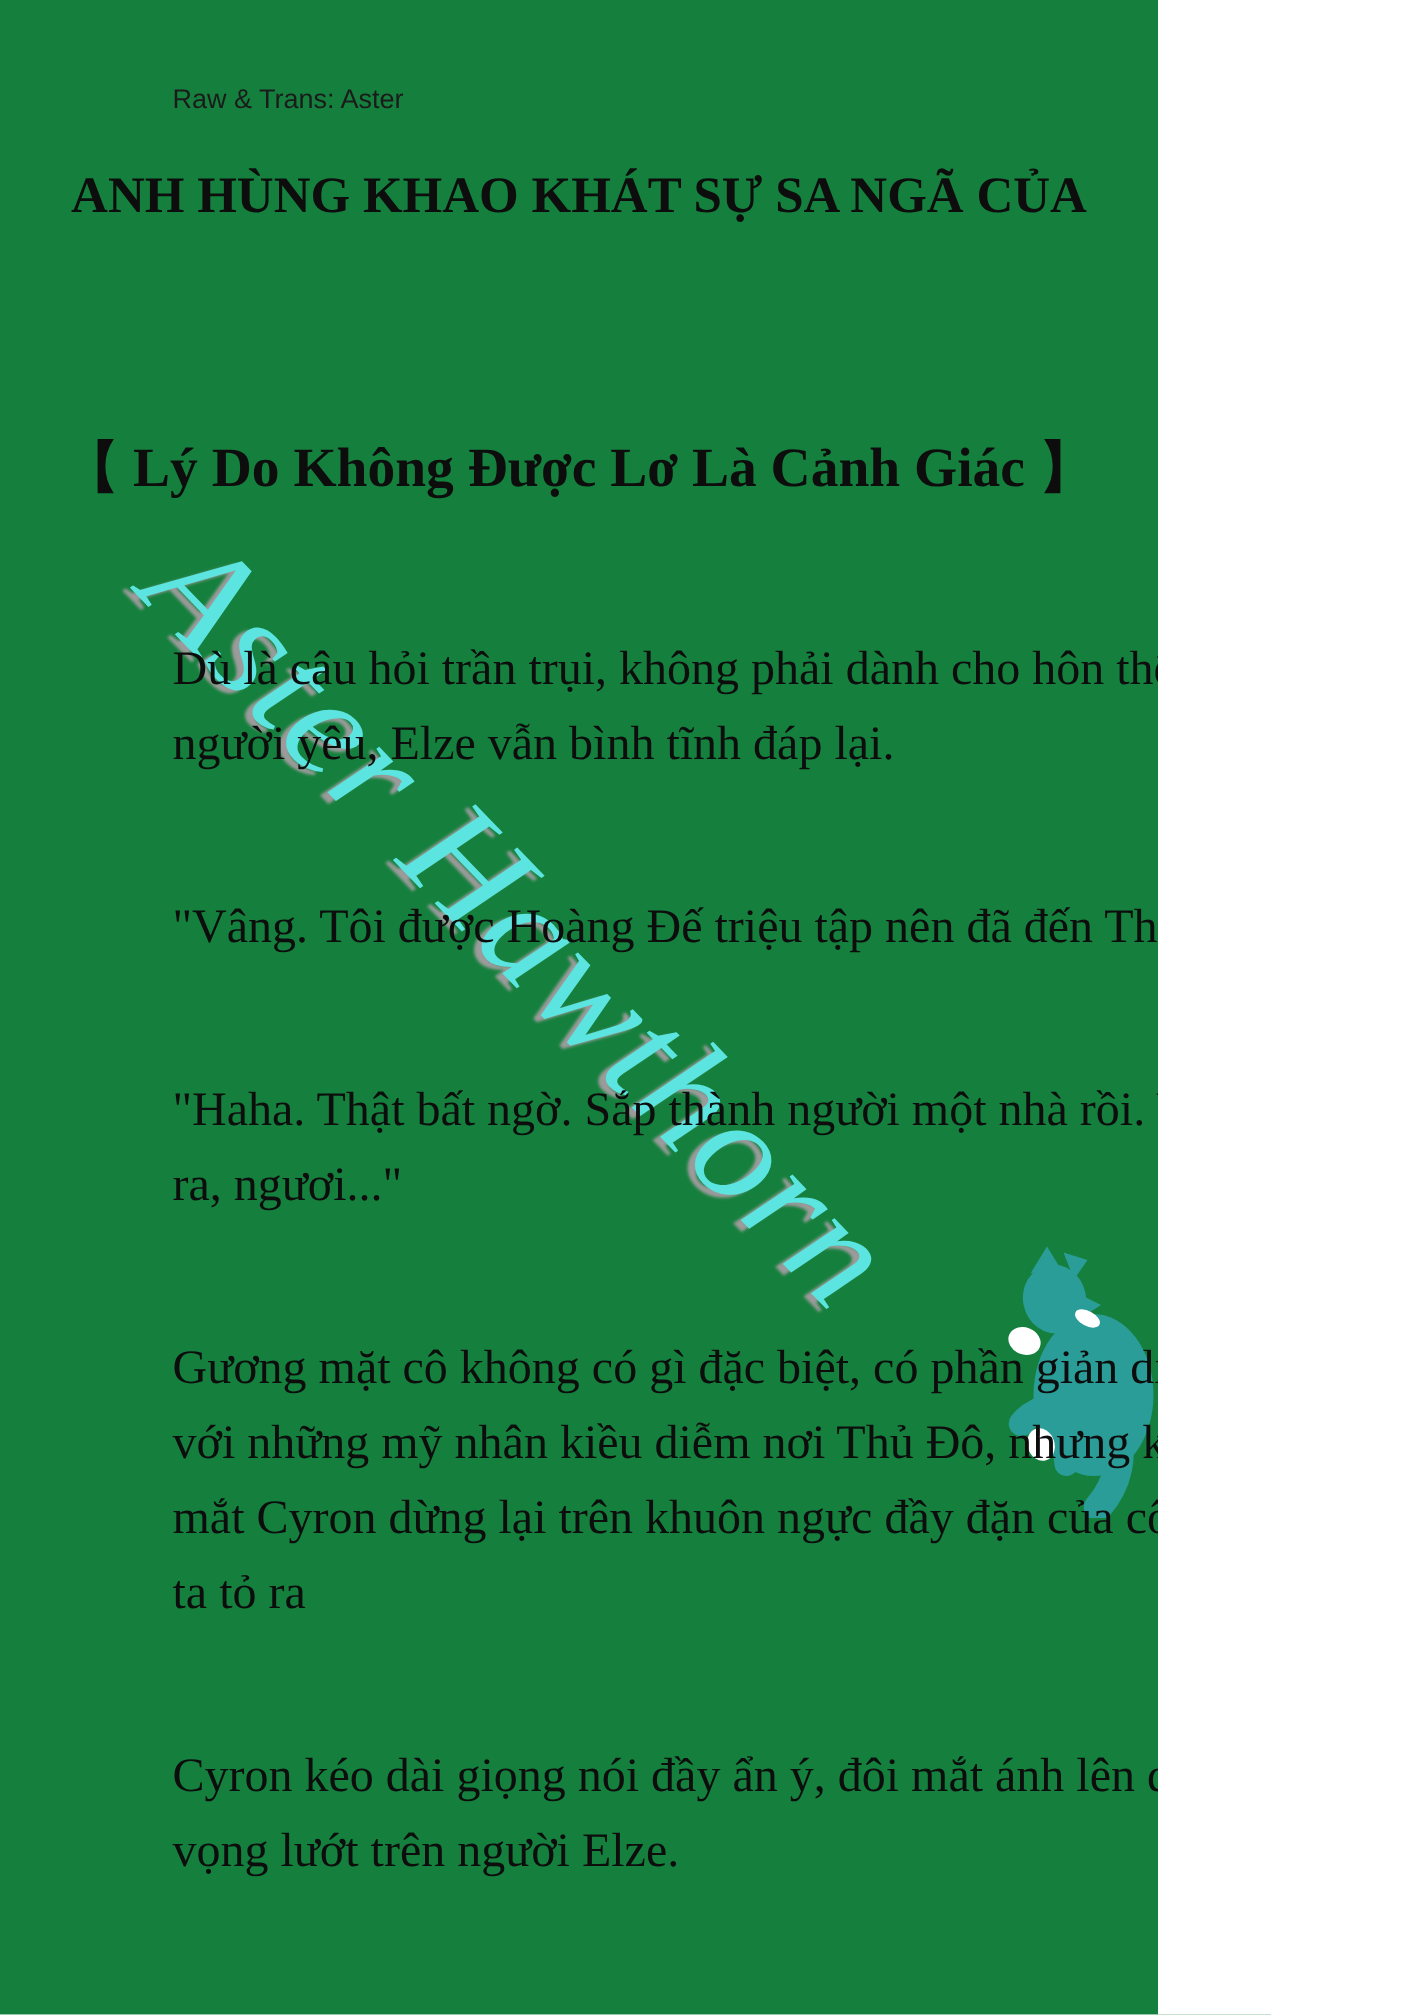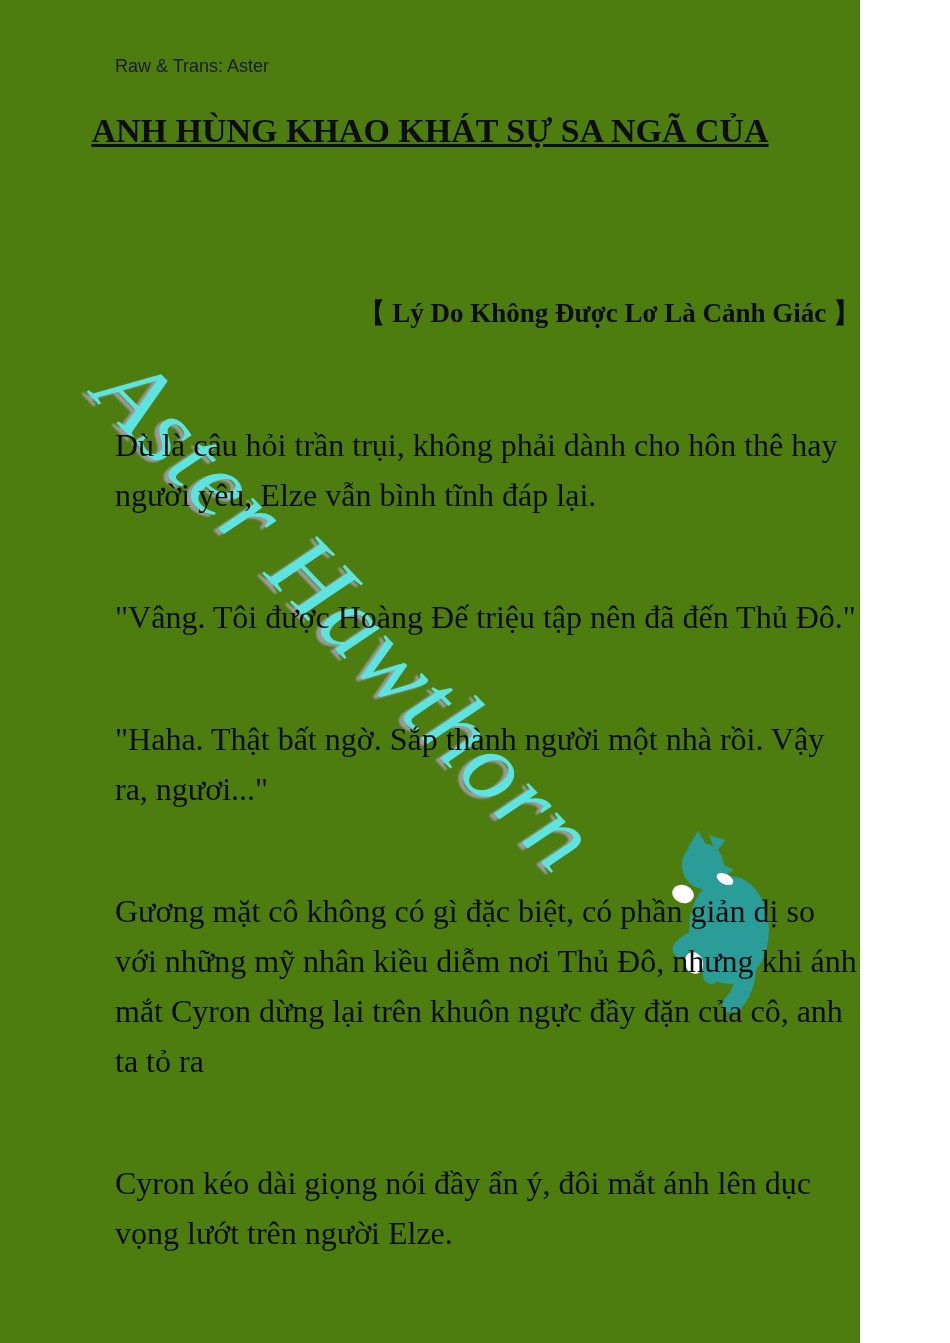--- a/index.html
+++ b/index.html
@@ -1,20 +1,20 @@
 <!DOCTYPE html>
 <html><head>
 <meta charset="utf-8">
 <style>
   html, body { margin: 0; padding: 0; background: #ffffff; }
   .page {
     position: relative;
-    width: 860px;
+    width: 772px;
     height: 1343px;
-    background: #4d7c0f;
+    background: #15803d;
     overflow: hidden;
     font-family: "Liberation Serif", serif;
     color: #0d0d0d;
   }
   .credit {
     position: absolute;
     top: 56px;
     left: 115px;
     font-family: "Liberation Sans", sans-serif;
     font-size: 18px;
@@ -26,29 +26,29 @@
     top: 101px;
     left: 0;
     width: 100%;
     margin: 0;
     text-align: center;
     font-size: 34px;
     font-weight: bold;
     line-height: 60px;
     z-index: 3;
   }
-  .title span { display: block; text-decoration: underline; }
+  .title span { display: block; }
   .section {
     position: absolute;
     top: 290px;
     left: 0;
     width: 100%;
     margin: 0;
-    text-align: right;
-    font-size: 27px;
+    text-align: center;
+    font-size: 37px;
     font-weight: bold;
     line-height: 46px;
     z-index: 3;
   }
   .content {
     position: absolute;
     top: 420px;
     left: 115px;
     width: 748px;
     font-size: 32px;

